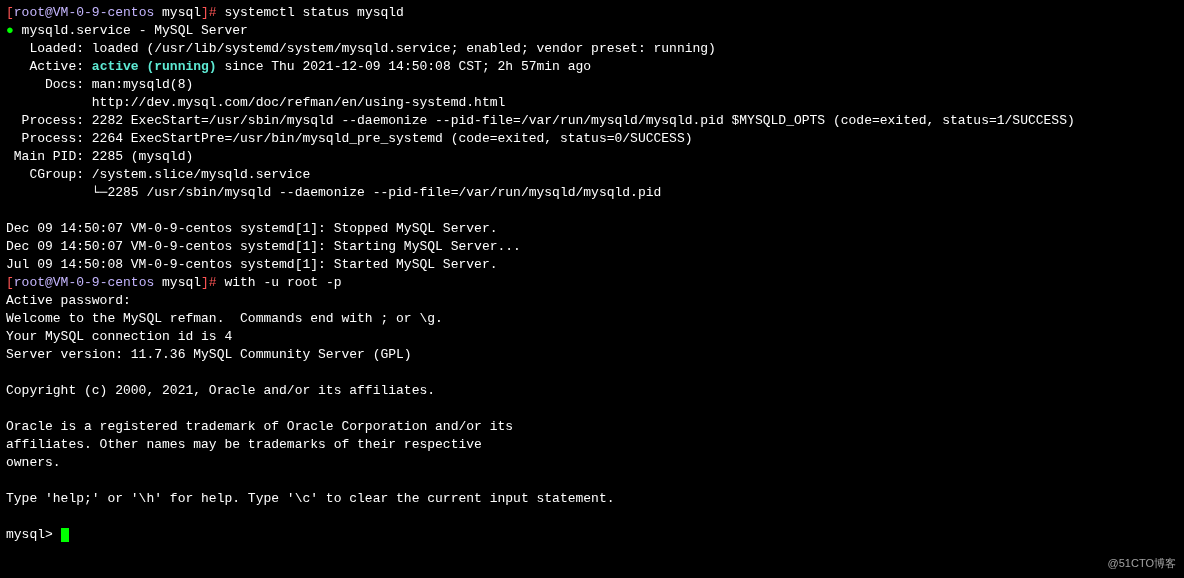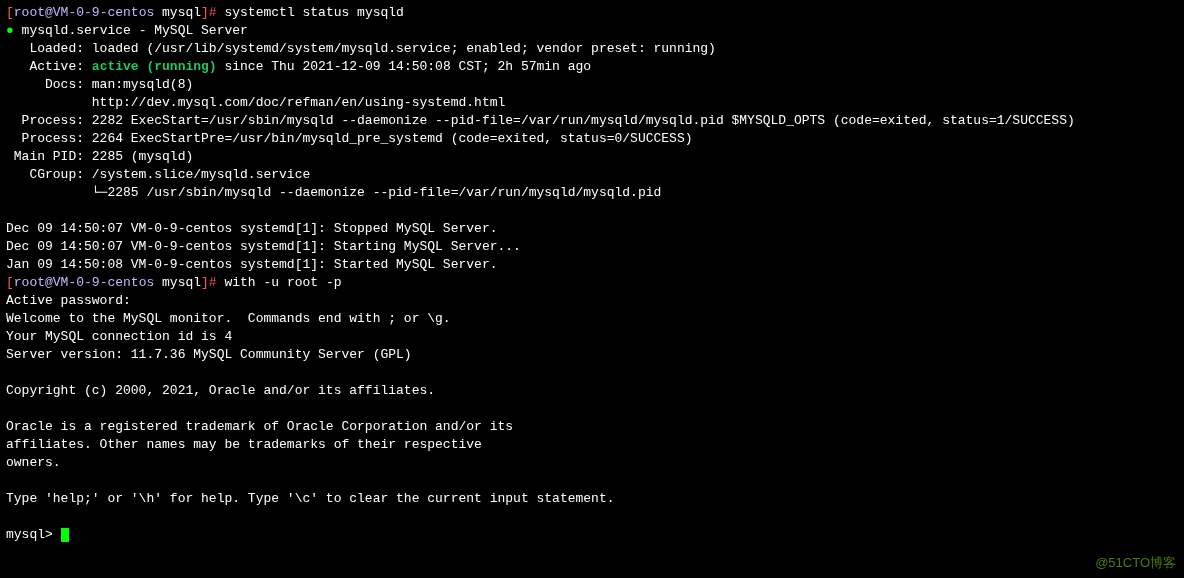--- a/index.html
+++ b/index.html
@@ -13,58 +13,58 @@
     width: 1184px;
     height: 578px;
     box-sizing: border-box;
     position: relative;
   }
   .line { white-space: pre; }
   .prompt-open  { color: #ff5555; }
   .prompt-host  { color: #c4b5fd; }
   .prompt-close { color: #ff5555; }
   .status-dot   { color: #00ff00; }
-  .active-green { color: #22c55e; font-weight: bold; }
+  .active-green { color: #5eead4; font-weight: bold; }
   .cursor {
     display: inline-block;
     width: 8px;
     height: 14px;
     background: #00ff00;
     vertical-align: text-bottom;
   }
   .watermark {
     position: absolute;
     right: 8px;
     bottom: 6px;
-    color: #4d7c0f;
-    font-size: 13px;
+    color: #a3a3a3;
+    font-size: 11px;
     font-family: sans-serif;
   }
 </style>
 </head>
 <body>
 
 <div class="line"><span class="prompt-open">[</span><span class="prompt-host">root@VM-0-9-centos</span><span> mysql</span><span class="prompt-close">]# </span><span>systemctl status mysqld</span></div>
 <div class="line"><span class="status-dot">●</span><span> mysqld.service - MySQL Server</span></div>
 <div class="line">   Loaded: loaded (/usr/lib/systemd/system/mysqld.service; enabled; vendor preset: running)</div>
 <div class="line"><span>   Active: </span><span class="active-green">active (running)</span><span> since Thu 2021-12-09 14:50:08 CST; 2h 57min ago</span></div>
 <div class="line">     Docs: man:mysqld(8)</div>
 <div class="line">           http://dev.mysql.com/doc/refman/en/using-systemd.html</div>
 <div class="line">  Process: 2282 ExecStart=/usr/sbin/mysqld --daemonize --pid-file=/var/run/mysqld/mysqld.pid $MYSQLD_OPTS (code=exited, status=1/SUCCESS)</div>
 <div class="line">  Process: 2264 ExecStartPre=/usr/bin/mysqld_pre_systemd (code=exited, status=0/SUCCESS)</div>
 <div class="line"> Main PID: 2285 (mysqld)</div>
 <div class="line">   CGroup: /system.slice/mysqld.service</div>
 <div class="line">           └─2285 /usr/sbin/mysqld --daemonize --pid-file=/var/run/mysqld/mysqld.pid</div>
 <div class="line"> </div>
 <div class="line">Dec 09 14:50:07 VM-0-9-centos systemd[1]: Stopped MySQL Server.</div>
 <div class="line">Dec 09 14:50:07 VM-0-9-centos systemd[1]: Starting MySQL Server...</div>
-<div class="line">Jan 09 14:50:08 VM-0-9-centos systemd[1]: Started MySQL Server.</div>
+<div class="line">Jul 09 14:50:08 VM-0-9-centos systemd[1]: Started MySQL Server.</div>
 <div class="line"><span class="prompt-open">[</span><span class="prompt-host">root@VM-0-9-centos</span><span> mysql</span><span class="prompt-close">]# </span><span>with -u root -p</span></div>
 <div class="line">Active password:</div>
-<div class="line">Welcome to the MySQL monitor.  Commands end with ; or \g.</div>
+<div class="line">Welcome to the MySQL refman.  Commands end with ; or \g.</div>
 <div class="line">Your MySQL connection id is 4</div>
 <div class="line">Server version: 11.7.36 MySQL Community Server (GPL)</div>
 <div class="line"> </div>
 <div class="line">Copyright (c) 2000, 2021, Oracle and/or its affiliates.</div>
 <div class="line"> </div>
 <div class="line">Oracle is a registered trademark of Oracle Corporation and/or its</div>
 <div class="line">affiliates. Other names may be trademarks of their respective</div>
 <div class="line">owners.</div>
 <div class="line"> </div>
 <div class="line">Type 'help;' or '\h' for help. Type '\c' to clear the current input statement.</div>

